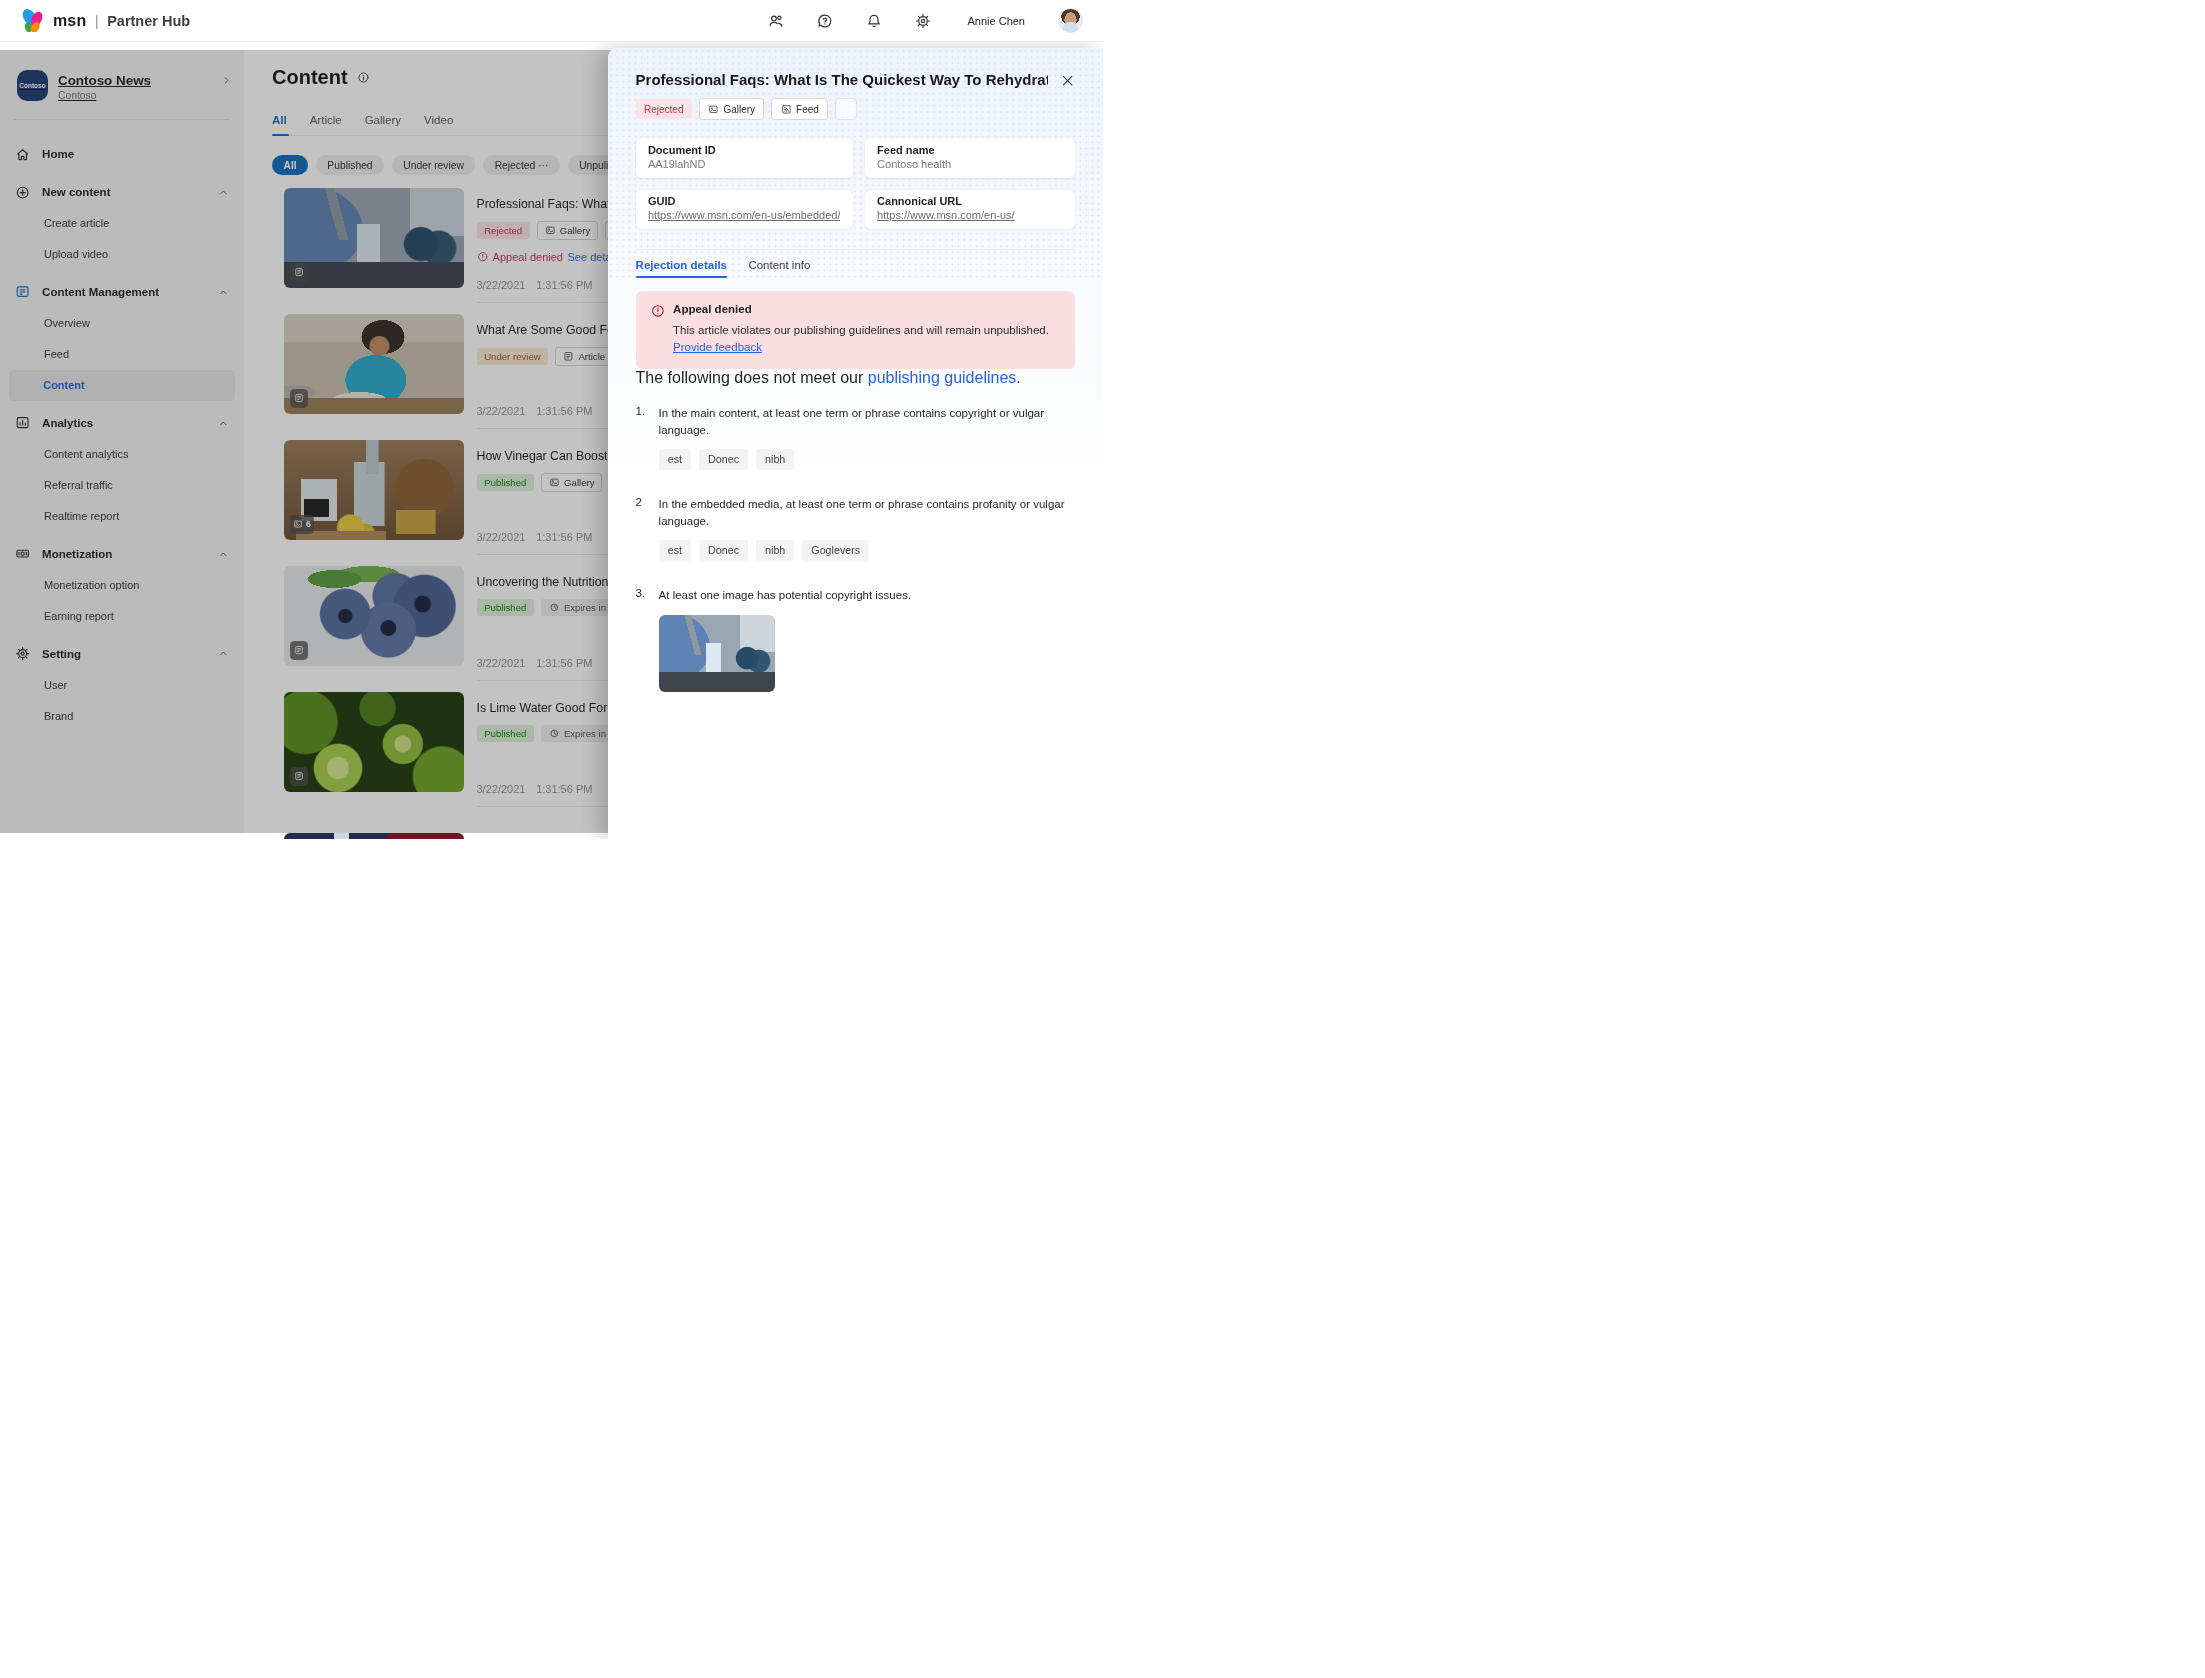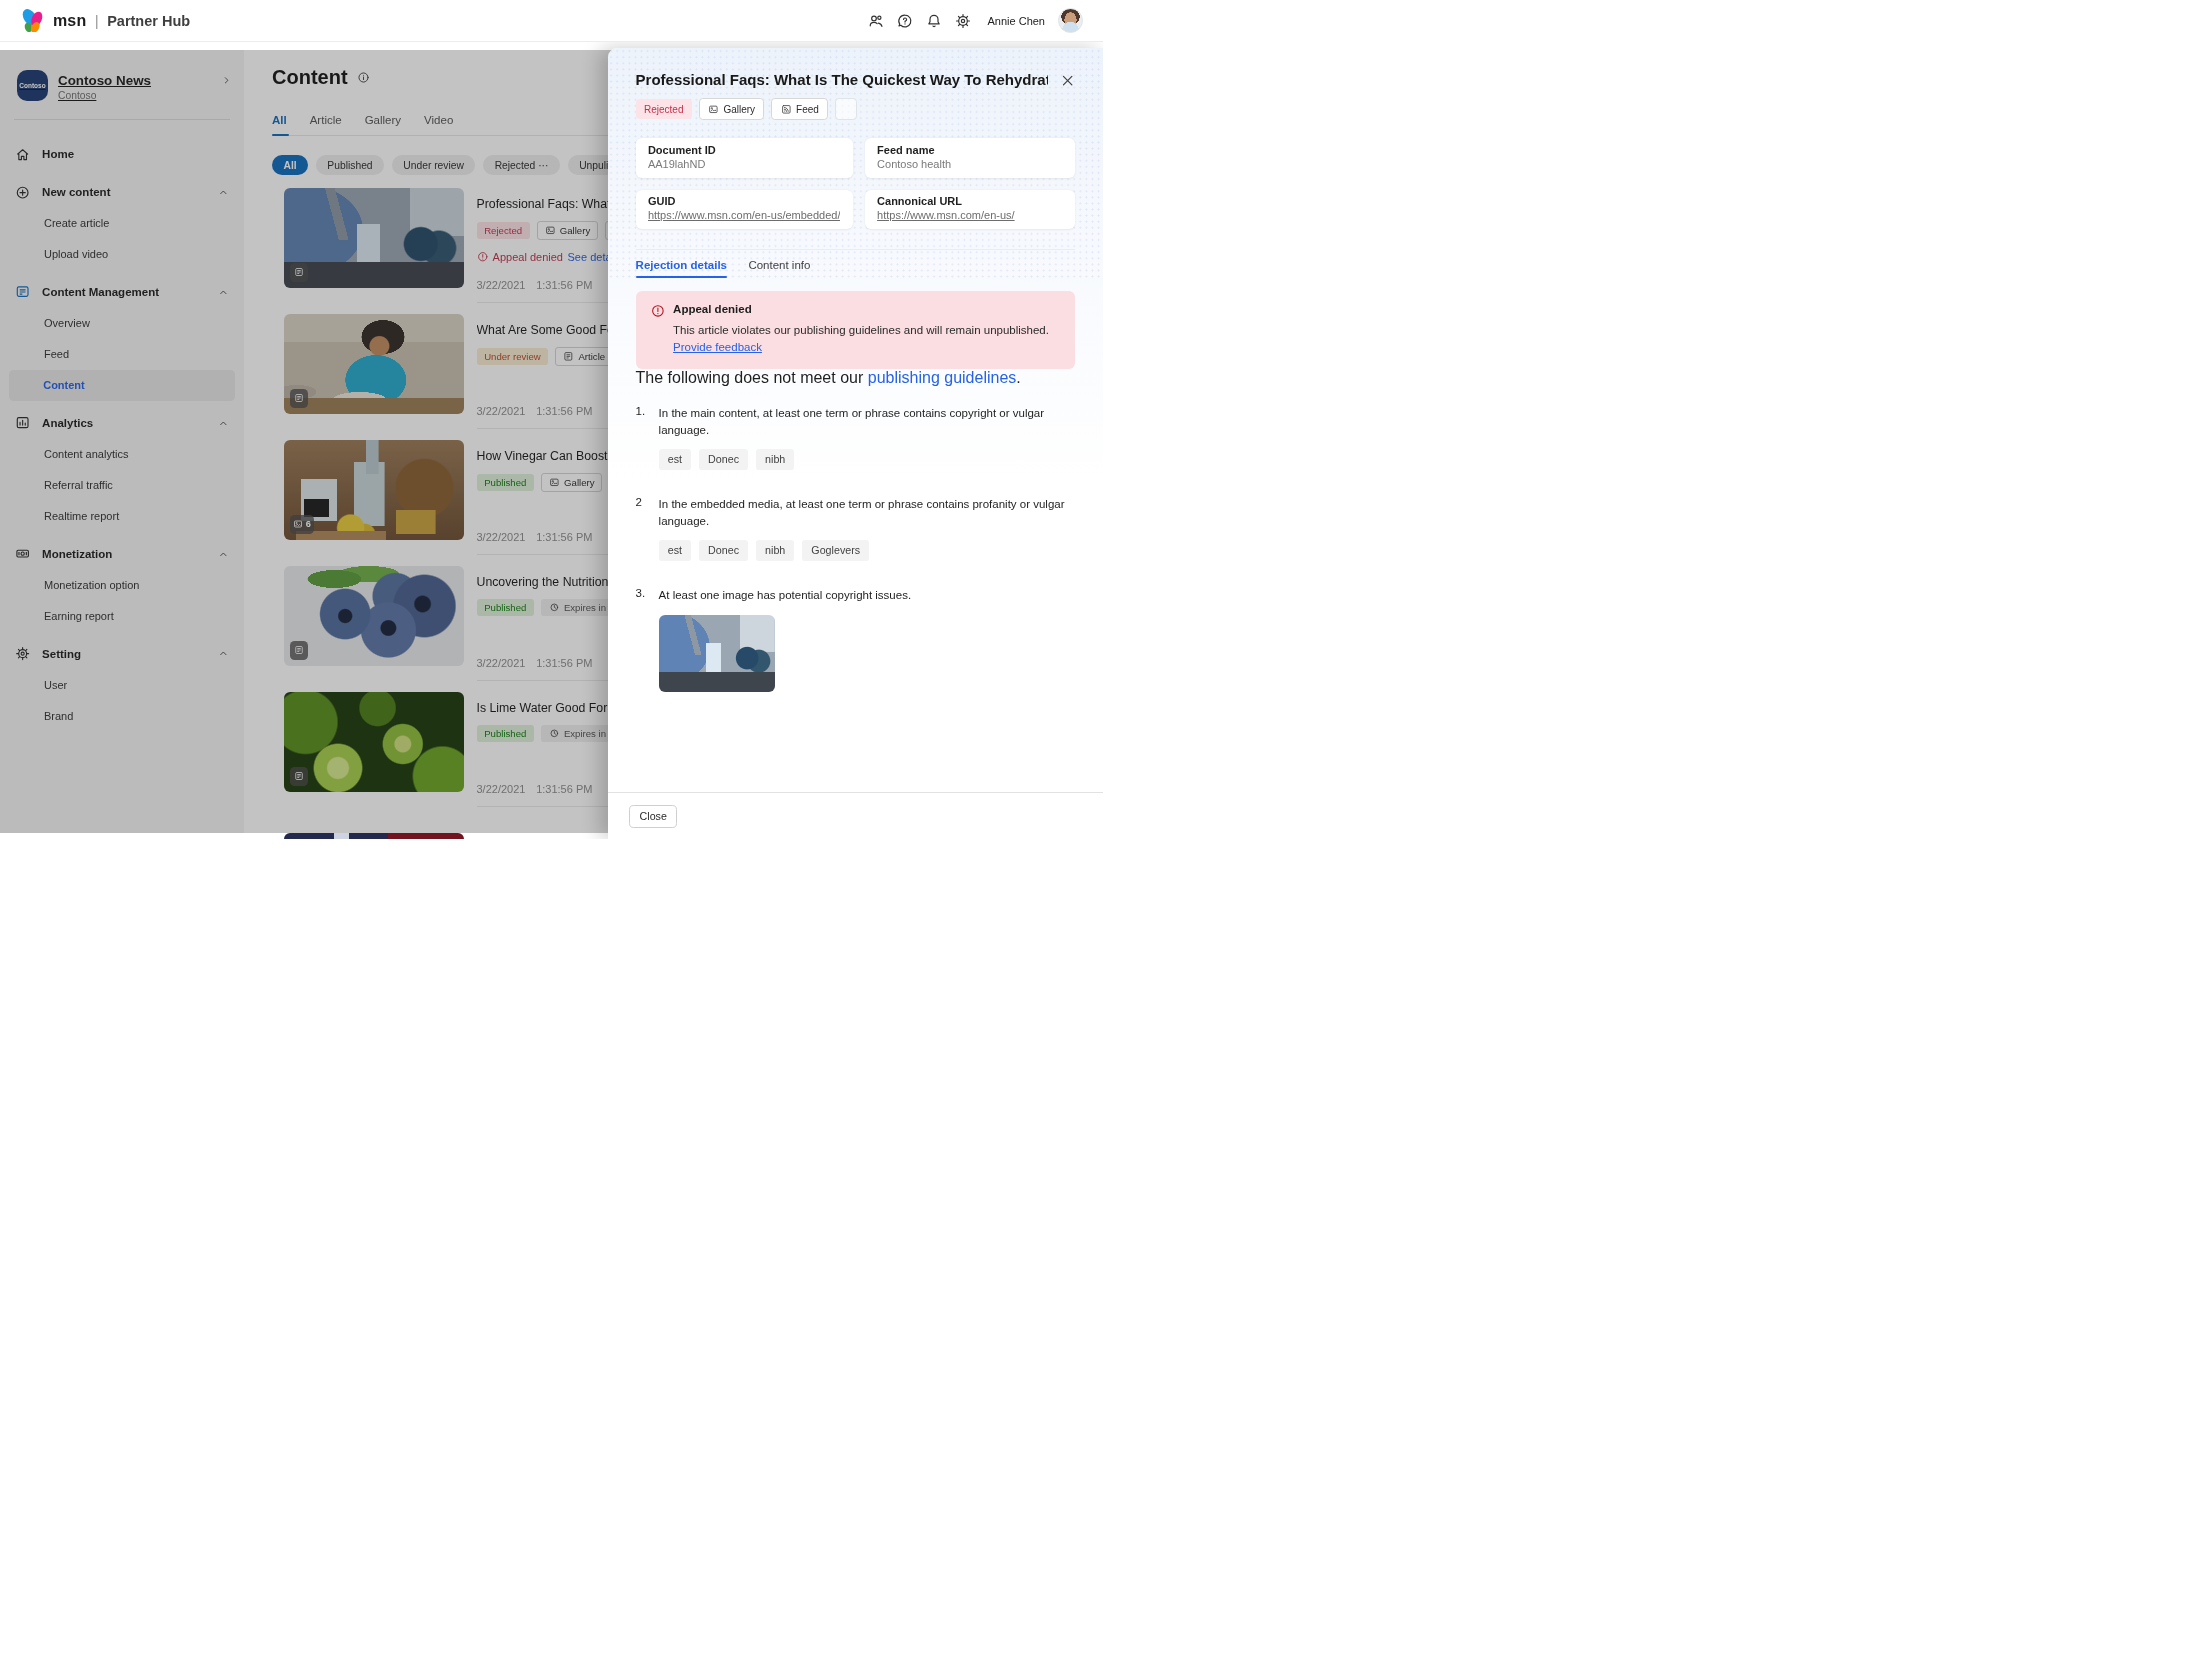--- a/index.html
+++ b/index.html
@@ -9,21 +9,21 @@
   .ic svg{width:100%;height:100%;display:block;}
 
   
   #topbar{position:absolute;top:0;left:0;width:100%;height:42px;background:#fff;z-index:30;
           display:flex;align-items:center;padding:0 20px;box-sizing:border-box;border-bottom:0.8px solid #ececec;}
   .brand{display:flex;align-items:center;gap:6.9px;}
   .bfly{width:26px;height:23px;}
   .brand-msn{font-size:16px;font-weight:bold;color:#1d1d1d;letter-spacing:0.2px;}
   .brand-sep{font-size:15.3px;color:#9a9a9a;font-weight:300;margin:0 1.5px;}
   .brand-prod{font-size:14.5px;font-weight:600;color:#3f3f3f;}
-  .top-right{margin-left:auto;display:flex;align-items:center;gap:13px;}
+  .top-right{margin-left:auto;display:flex;align-items:center;gap:33px;}
   .tico{width:16px;height:16px;color:#333;cursor:pointer;}
   .uname{font-size:11px;color:#222;margin-left:3.1px;}
   .avatar{width:23px;height:23px;border-radius:50%;border:0.8px solid #e4e4e4;
     background:
       radial-gradient(circle at 50% 92%, #cfe0ef 0 34%, rgba(0,0,0,0) 35%),
       radial-gradient(ellipse 6.1px 7.7px at 50% 48%, #c89e7c 0 99%, rgba(0,0,0,0) 100%),
       radial-gradient(ellipse 9.2px 8.4px at 50% 34%, #4e362a 0 99%, rgba(0,0,0,0) 100%),
       #e9eef3;}
 
   
@@ -704,19 +704,16 @@
         <span class="term">Goglevers</span>
       </div>
 
       <div class="viol" style="margin-top:26px;">
         <span class="vnum">3.</span>
         <span class="vtxt">At least one image has potential copyright issues.</span>
       </div>
       <div class="pimg art-water"></div>
     </div>
 
-    <div class="pfoot">
-      <button class="closebtn">Close</button>
-    </div>
   </div>
 
 </div>
 
 
 </body></html>

